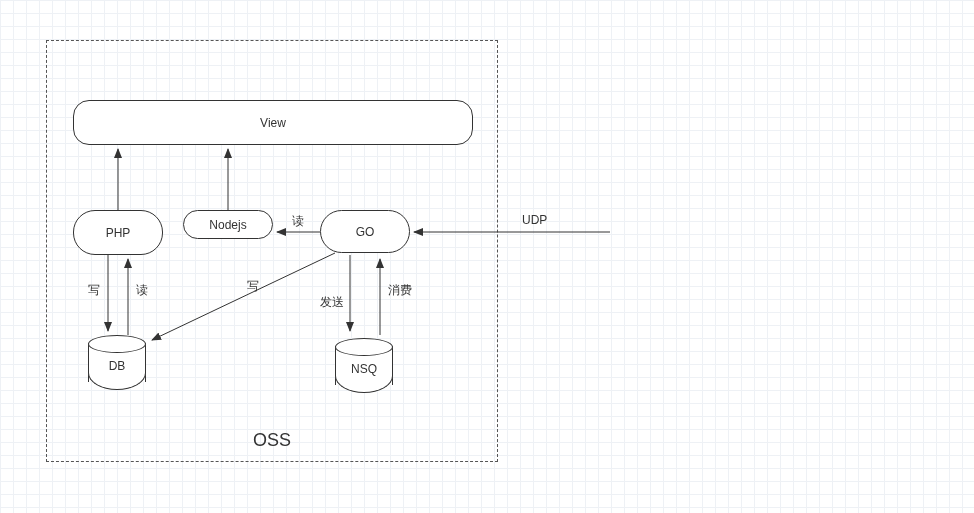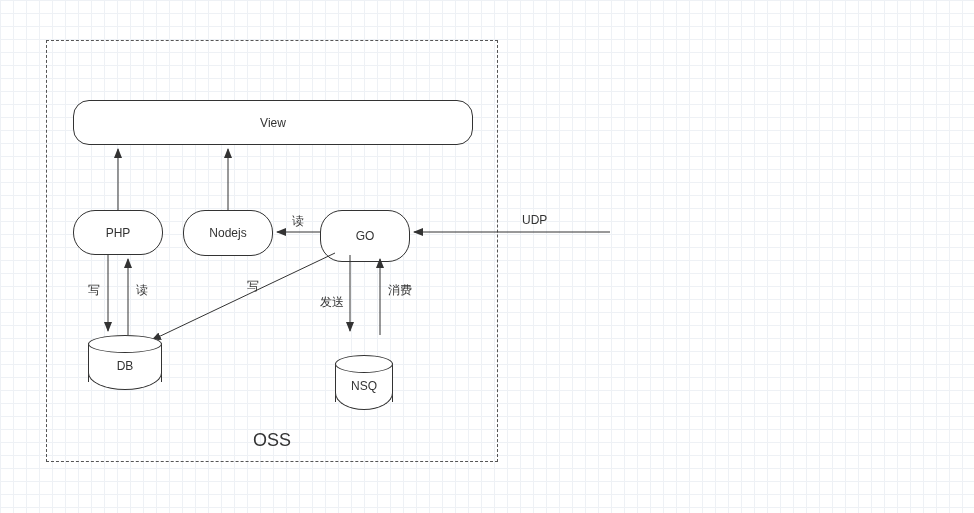--- a/index.html
+++ b/index.html
@@ -58,25 +58,25 @@
     left: 73px; top: 100px;
     width: 400px; height: 45px;
     border-radius: 16px;
   }
   .php {
     left: 73px; top: 210px;
     width: 90px; height: 45px;
   }
   .nodejs {
     left: 183px; top: 210px;
-    width: 90px; height: 46px;
+    width: 90px; height: 29px;
   }
   .go {
     left: 320px; top: 210px;
-    width: 90px; height: 52px;
+    width: 90px; height: 43px;
   }
   .cyl {
     position: absolute;
     box-sizing: border-box;
   }
   .cyl .body {
     position: absolute;
     left: 0; right: 0;
     top: 8px; bottom: 8px;
     border-left: 1px solid #333;
@@ -160,28 +160,28 @@
   </div>
 
   <div class="node nodejs">
     <span>Nodejs</span>
   </div>
 
   <div class="node go">
     <span>GO</span>
   </div>
 
-  <div class="cyl" style="left:88px; top:335px; width:74px; height:55px;">
+  <div class="cyl" style="left:88px; top:335px; width:58px; height:55px;">
     <div class="body"></div>
     <div class="bottom"></div>
     <div class="top"></div>
     <div class="label">DB</div>
   </div>
 
-  <div class="cyl" style="left:335px; top:355px; width:58px; height:55px;padding-left:35px;">
+  <div class="cyl" style="left:335px; top:338px; width:58px; height:55px;padding-left:35px;">
     <div class="body"></div>
     <div class="bottom"></div>
     <div class="top"></div>
     <div class="label">NSQ</div>
   </div>
 
 
   <svg class="arrows">
     <defs>
       <marker id="arrowhead" markerWidth="10" markerHeight="8" refX="9" refY="4" orient="auto" markerUnits="userSpaceOnUse">

